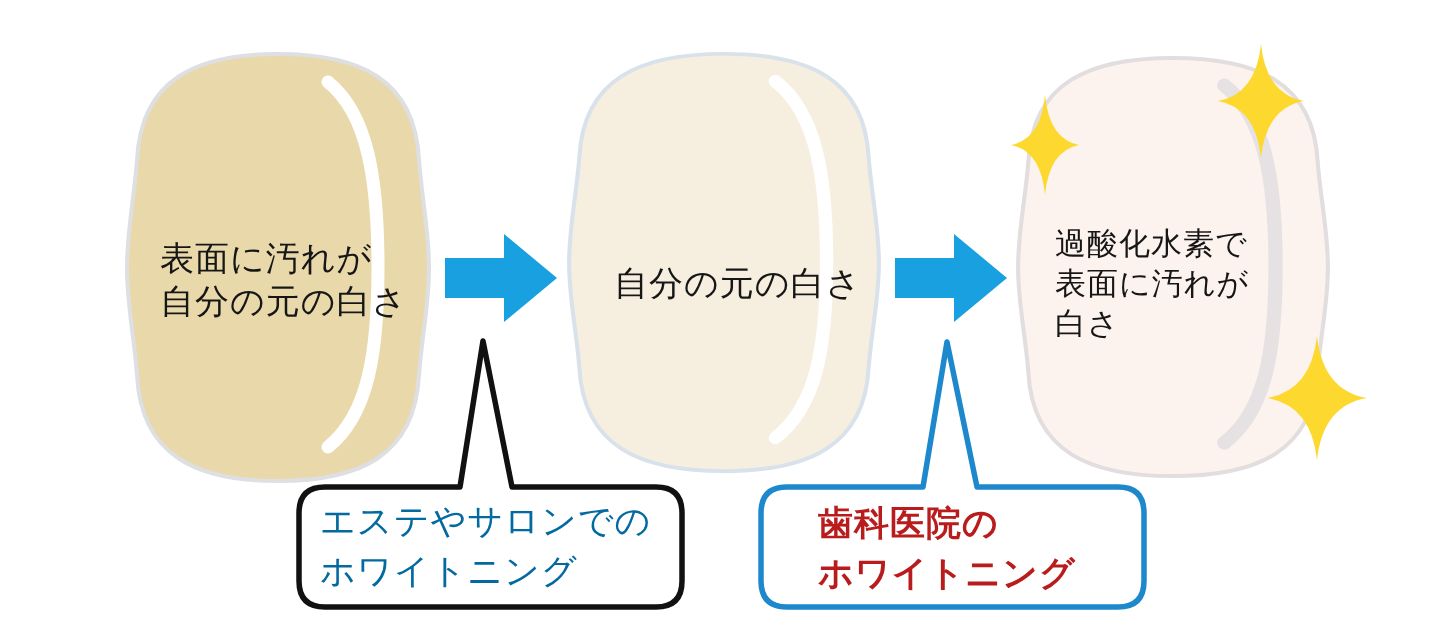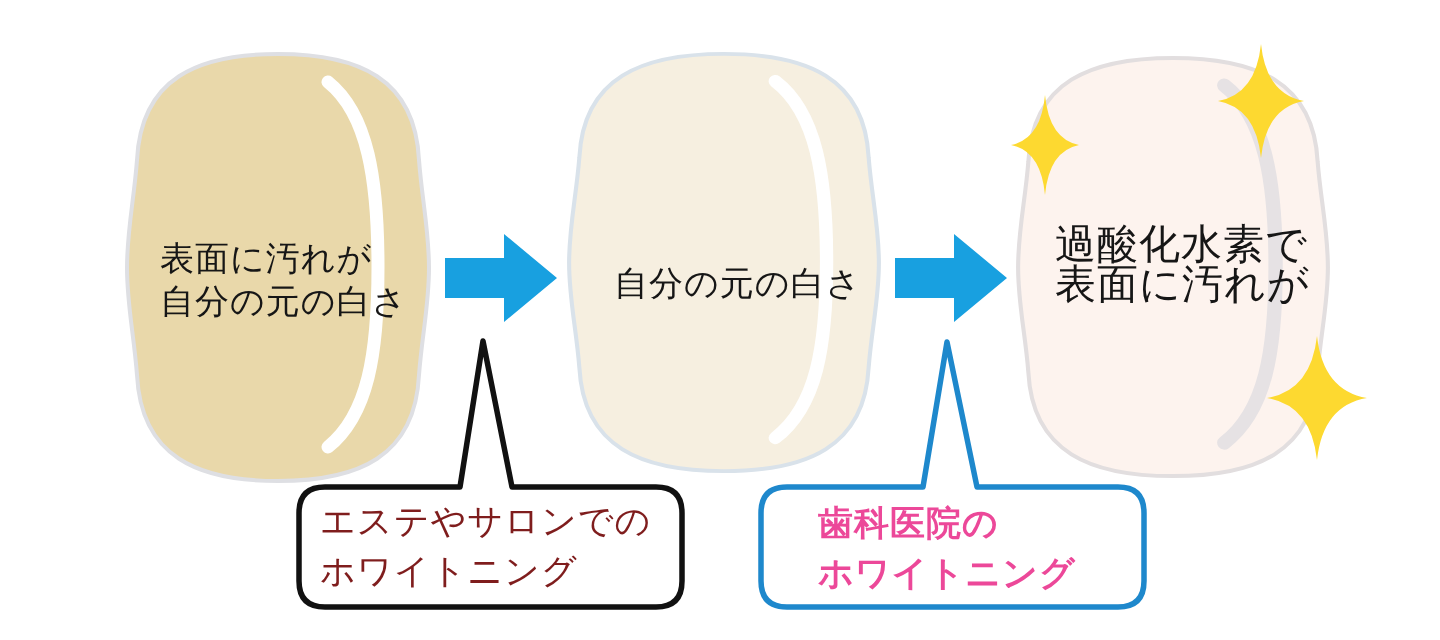--- a/index.html
+++ b/index.html
@@ -29,22 +29,22 @@
 
   
   .callout-text {
     position: absolute;
     font-size: 35px;
     line-height: 50px;
     letter-spacing: 1px;
     white-space: nowrap;
     z-index: 5;
   }
-  #callout-salon-text { color: #7f1d1d; }
-  #callout-dental-text { color: #ec4899; font-weight: bold; }
+  #callout-salon-text { color: #0369a1; }
+  #callout-dental-text { color: #b91c1c; font-weight: bold; }
 
   .z1 { z-index: 1; }
   .z2 { z-index: 2; }
   .z4 { z-index: 4; }
 </style>
 </head>
 <body>
 
 <div class="canvas">
 
@@ -69,23 +69,24 @@
     <use href="#tooth-highlight" fill="none" stroke="#ffffff" stroke-width="13" stroke-linecap="round"></use>
   </svg>
   <div class="tooth-label" id="label-stage2" style="left:598px; top:262px;margin-left:16px;">
     <div>自分の元の白さ</div>
   </div>
 
   <svg class="abs z1" style="left:1014px; top:54px;" width="318" height="426" viewBox="0 0 310 435" preserveAspectRatio="none">
     <use href="#tooth-shape" fill="#fdf3ee" stroke="#e2dedf" stroke-width="4"></use>
     <use href="#tooth-highlight" fill="none" stroke="#e6e2e4" stroke-width="14" stroke-linecap="round"></use>
   </svg>
-  <div class="tooth-label" id="label-stage3" style="left:1055px; top:224px; font-size:41px;">
+  <div class="tooth-label" id="label-stage3" style="left:1055px; top:224px; font-size:31px;">
     <div>過酸化水素で</div>
     <div>表面に汚れが</div>
+    <div>白さ</div>
   </div>
 
   <svg class="abs z2" style="left:1005px; top:90px;" width="80" height="110" viewBox="0 0 80 110">
     <path d="M40,5 Q44.1,49 74,55 Q44.1,61 40,105 Q35.9,61 6,55 Q35.9,49 40,5 Z" fill="#fdd930"></path>
   </svg>
   <svg class="abs z2" style="left:1213px; top:40px;" width="96" height="122" viewBox="0 0 96 122">
     <path d="M48,4 Q53.2,54.2 91,61 Q53.2,67.8 48,118 Q42.8,67.8 5,61 Q42.8,54.2 48,4 Z" fill="#fdd930"></path>
   </svg>
   <svg class="abs z2" style="left:1262px; top:332px;" width="110" height="132" viewBox="0 0 110 132">
     <path d="M55,4 Q61,58.6 105,66 Q61,73.4 55,128 Q49,73.4 5,66 Q49,58.6 55,4 Z" fill="#fdd930"></path>

